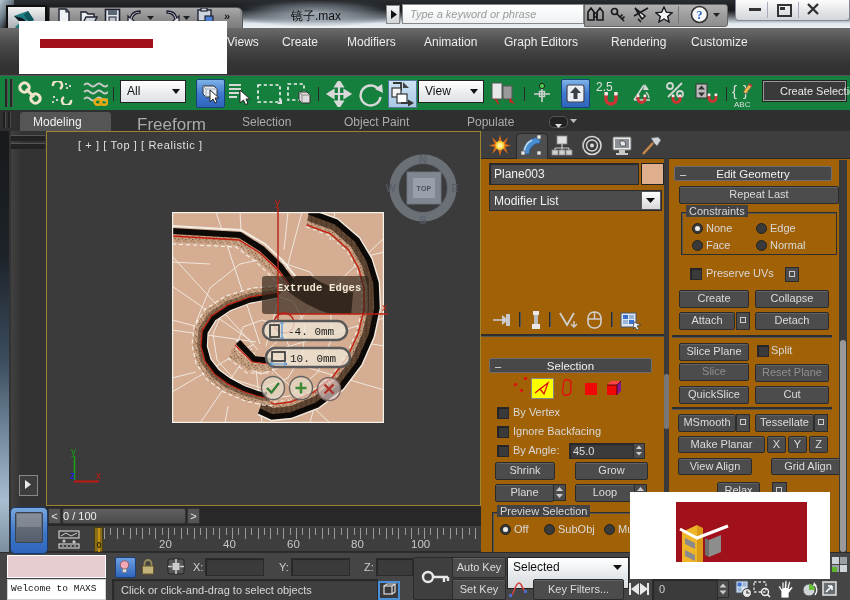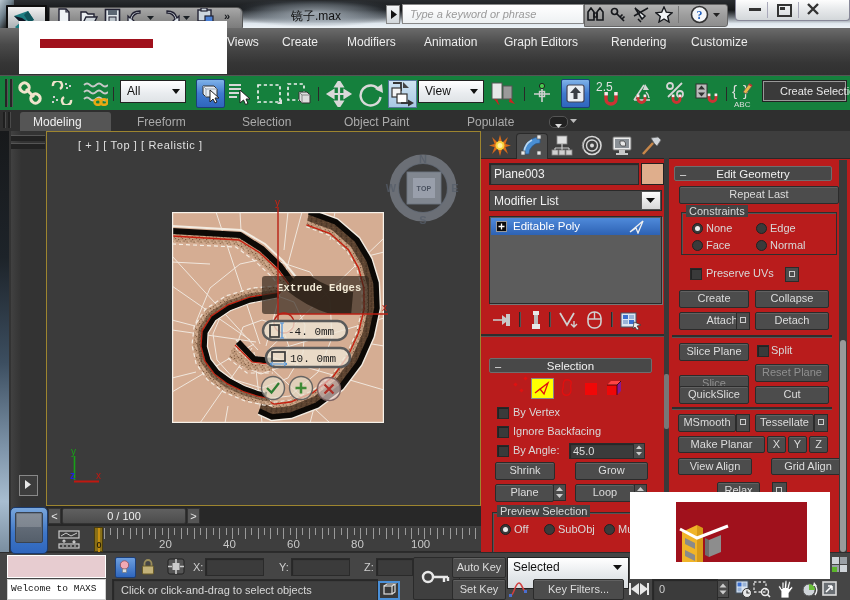--- a/index.html
+++ b/index.html
@@ -327,21 +327,21 @@
   <div class="abs" style="left:763px;top:5px;width:83px;height:20px;background:#3a3a3a;border:1px solid #999;box-shadow:0 0 0 1px #222;box-sizing:border-box;">
     <div style="margin:3px 0 0 16px;font-size:11px;color:#e8e8e8;white-space:nowrap;">Create Selection</div>
   </div>
 </div>
 
 <div class="abs" id="ribbon" style="left:0;top:110px;width:850px;height:21px;background:#2f2f2f;">
   <div class="abs" style="left:3px;top:2px;width:2px;height:16px;background:#1f1f1f;border-right:1px solid #4a4a4a;"></div>
   <div class="abs" style="left:8px;top:2px;width:2px;height:16px;background:#1f1f1f;border-right:1px solid #4a4a4a;"></div>
   <div class="abs" style="left:20px;top:2px;width:91px;height:19px;background:#555;border-radius:3px 3px 0 0;"></div>
   <div class="lbl" style="left:33px;top:5px;font-size:12px;color:#f0f0f0;">Modeling</div>
-  <div class="lbl" style="left:137px;top:5px;font-size:12px;color:#aaa;">Freeform</div>
+  <div class="lbl" style="left:137px;top:5px;font-size:17px;color:#aaa;">Freeform</div>
   <div class="lbl" style="left:242px;top:5px;font-size:12px;color:#aaa;">Selection</div>
   <div class="lbl" style="left:344px;top:5px;font-size:12px;color:#aaa;">Object Paint</div>
   <div class="lbl" style="left:467px;top:5px;font-size:12px;color:#aaa;">Populate</div>
   <div class="abs" style="left:549px;top:6px;width:17px;height:10px;background:#222;border-radius:5px;border:1px solid #555;">
     <svg width="17" height="10">
           <polygon points="5,3 12,3 8.5,7" fill="#ddd"></polygon>
         </svg>
   </div>
   <svg class="abs" style="left:570px;top:9px;" width="8" height="5">
         <polygon points="0,0 7,0 3.5,4" fill="#bbb"></polygon>
@@ -486,21 +486,21 @@
     <path d="M74 481.5 L99 481.5" stroke="#c01810" stroke-width="2"></path>
     <text x="71" y="455" font-size="10" fill="#18a018" font-family="Liberation Sans">y</text>
     <text x="70" y="479" font-size="10" fill="#2222dd" font-weight="bold" font-family="Liberation Sans">z</text>
     <text x="96" y="479" font-size="10" fill="#c01810" font-family="Liberation Sans">x</text>
   </g>
 </svg>
 
 <div class="abs" style="left:31px;top:7px;color:#e0e0e0;font-size:11px;letter-spacing:0.6px;">[&nbsp;+&nbsp;]&nbsp;[&nbsp;Top&nbsp;]&nbsp;[&nbsp;Realistic&nbsp;]</div>
 </div>
 
-<div class="abs" id="cmdpanel" style="left:481px;top:131px;width:369px;height:469px;background:#b91c1c;">
+<div class="abs" id="cmdpanel" style="left:481px;top:131px;width:369px;height:469px;background:#a16207;">
 
   <div class="abs" style="left:0;top:0;width:369px;height:27px;background:#3e3e3e;border-bottom:1px solid #282828;"></div>
 
   <div class="abs" style="left:35px;top:2px;width:30px;height:25px;background:#4e4e4e;border:1px solid #2a2a2a;border-bottom:none;border-radius:4px 4px 0 0;"></div>
 
   <svg class="abs" style="left:8px;top:4px;" width="22" height="21" viewBox="0 0 22 21">
     <g fill="#d86b1a">
           <polygon points="11,0 13,7 9,7"></polygon>
           <polygon points="11,21 13,14 9,14"></polygon>
           <polygon points="0,10.5 7,12.5 7,8.5"></polygon>
@@ -559,33 +559,20 @@
 
   <div class="abs" style="left:8px;top:59px;width:173px;height:21px;background:#4c4c4c;border:1px solid #2a2a2a;box-sizing:border-box;">
     <div style="margin:3px 0 0 4px;font-size:12px;color:#f0f0f0;">Modifier List</div>
   </div>
   <div class="abs" style="left:160px;top:60px;width:20px;height:19px;background:linear-gradient(#fefefe,#d8d8d8);border:1px solid #555;box-sizing:border-box;">
     <svg width="18" height="17">
           <polygon points="4,6 13,6 8.5,11" fill="#111"></polygon>
         </svg>
   </div>
 
-  <div class="abs" style="left:8px;top:85px;width:173px;height:88px;background:#5c5c5c;border:1px solid #2a2a2a;box-shadow:1px 1px 0 #777;box-sizing:border-box;">
-    <div class="abs" style="left:1px;top:1px;width:169px;height:17px;background:linear-gradient(#4f8ada,#2d62b4);">
-      <div class="abs" style="left:5px;top:3px;width:11px;height:11px;background:#0a0a0a;border:1px solid #999;box-sizing:border-box;">
-        <svg width="9" height="9" style="display:block">
-              <path d="M1.5 4.5 h6 M4.5 1.5 v6" stroke="#fff" stroke-width="1.3"></path>
-            </svg>
-      </div>
-      <div class="abs" style="left:22px;top:2px;font-size:11.5px;color:#fff;">Editable Poly</div>
-      <svg class="abs" style="left:138px;top:2px;" width="16" height="14" viewBox="0 0 16 14">
-        <path d="M1 12 L14 1 L9 13 L7 8 Z" fill="none" stroke="#f0f0f0" stroke-width="1.3"></path>
-      </svg>
-    </div>
-  </div>
 
   <svg class="abs" style="left:11px;top:180px;" width="22" height="18" viewBox="0 0 22 18">
     <path d="M1 9 L10 9" stroke="#c9c9c9" stroke-width="1.6"></path>
     <path d="M10 4 L10 14 L14 11 L14 7 Z" fill="#c9c9c9"></path>
     <rect x="14" y="3" width="4" height="12" fill="#c9c9c9"></rect>
   </svg>
   <div class="abs" style="left:38px;top:181px;width:1px;height:15px;background:#2a2a2a;border-right:1px solid #555;"></div>
   <svg class="abs" style="left:48px;top:179px;" width="14" height="20" viewBox="0 0 14 20">
     <rect x="4" y="1" width="6" height="4" fill="#e8e8e8"></rect>
     <rect x="5" y="5" width="4" height="9" fill="#bbb"></rect>
@@ -701,30 +688,30 @@
       <div class="lbl" style="left:225px;top:108px;">Face</div>
   <div class="radio" style="left:275px;top:109px;"></div>
       <div class="lbl" style="left:289px;top:108px;">Normal</div>
   <div class="chk" style="left:209px;top:137px;"></div>
       <div class="lbl" style="left:225px;top:136px;">Preserve UVs</div>
   <div class="abs" style="left:304px;top:136px;width:12px;height:13px;background:#4c4c4c;border:1px solid #2b2b2b;">
         <div style="margin:3px;width:4px;height:4px;border:1px solid #ccc;"></div>
       </div>
   <div class="btn" style="left:198px;top:159px;width:68px;height:16px;">Create</div>
   <div class="btn" style="left:274px;top:159px;width:72px;height:16px;">Collapse</div>
-  <div class="btn" style="left:198px;top:181px;width:54px;height:16px;padding-left:15px;">Attach</div>
+  <div class="btn" style="left:198px;top:181px;width:54px;height:16px;">Attach</div>
   <div class="abs" style="left:255px;top:181px;width:12px;height:16px;background:#4c4c4c;border:1px solid #2b2b2b;">
         <div style="margin:4px 3px;width:4px;height:4px;border:1px solid #ccc;"></div>
       </div>
   <div class="btn" style="left:274px;top:181px;width:72px;height:16px;">Detach</div>
   <div class="abs" style="left:191px;top:204px;width:160px;height:2px;background:#2e2e2e;border-bottom:1px solid #565656;"></div>
   <div class="btn" style="left:198px;top:212px;width:68px;height:16px;">Slice Plane</div>
   <div class="chk" style="left:276px;top:214px;"></div>
       <div class="lbl" style="left:290px;top:213px;">Split</div>
-  <div class="btn dis" style="left:198px;top:244px;width:68px;height:16px;">Slice</div>
+  <div class="btn dis" style="left:198px;top:232px;width:68px;height:16px;">Slice</div>
   <div class="btn dis" style="left:274px;top:233px;width:72px;height:16px;">Reset Plane</div>
   <div class="btn" style="left:198px;top:255px;width:68px;height:16px;">QuickSlice</div>
   <div class="btn" style="left:274px;top:255px;width:72px;height:16px;">Cut</div>
   <div class="abs" style="left:191px;top:276px;width:160px;height:2px;background:#2e2e2e;border-bottom:1px solid #565656;"></div>
   <div class="btn" style="left:197px;top:283px;width:56px;height:16px;">MSmooth</div>
   <div class="abs" style="left:255px;top:283px;width:12px;height:16px;background:#4c4c4c;border:1px solid #2b2b2b;">
         <div style="margin:4px 3px;width:4px;height:4px;border:1px solid #ccc;"></div>
       </div>
   <div class="btn" style="left:274px;top:283px;width:57px;height:16px;">Tessellate</div>
   <div class="abs" style="left:333px;top:283px;width:12px;height:16px;background:#4c4c4c;border:1px solid #2b2b2b;">
@@ -740,21 +727,21 @@
   <div class="abs" style="left:291px;top:351px;width:13px;height:15px;background:#4c4c4c;border:1px solid #2b2b2b;">
         <div style="margin:4px 3px;width:4px;height:4px;border:1px solid #ccc;"></div>
       </div>
 
   <div class="abs" style="left:358px;top:29px;width:8px;height:440px;background:#3a3a3a;"></div>
   <div class="abs" style="left:359px;top:209px;width:6px;height:212px;background:#999;border-radius:3px;"></div>
 </div>
 
 <div class="abs" id="timeslider" style="left:46px;top:506px;width:435px;height:20px;background:#282828;">
   <div class="abs" style="left:2px;top:2px;width:13px;height:16px;background:#555;border:1px solid #333;color:#e8e8e8;font-size:11px;text-align:center;line-height:15px;box-sizing:border-box;">&lt;</div>
-  <div class="abs" style="left:16px;top:2px;width:124px;height:16px;background:linear-gradient(#606060,#4c4c4c);border:1px solid #333;border-radius:2px;color:#f0f0f0;font-size:11px;text-align:center;line-height:15px;box-sizing:border-box;">0 / 100</div>
+  <div class="abs" style="left:16px;top:2px;width:124px;height:16px;background:linear-gradient(#606060,#4c4c4c);border:1px solid #333;border-radius:2px;color:#f0f0f0;font-size:11px;line-height:15px;box-sizing:border-box;">0 / 100</div>
   <div class="abs" style="left:141px;top:2px;width:13px;height:16px;background:#555;border:1px solid #333;color:#e8e8e8;font-size:11px;text-align:center;line-height:15px;box-sizing:border-box;">&gt;</div>
 </div>
 
 <div class="abs" id="trackbar" style="left:46px;top:526px;width:435px;height:26px;background:#3e3e3e;border-bottom:1px solid #2a2a2a;box-sizing:border-box;">
   <svg class="abs" style="left:11px;top:4px;" width="24" height="19" viewBox="0 0 24 19">
     <rect x="2" y="1" width="20" height="7" fill="none" stroke="#ccc" stroke-width="1.2"></rect>
     <path d="M4 6 L9 3 L14 6 L20 3" stroke="#ccc" stroke-width="1" fill="none"></path>
     <path d="M7 10 L7 13 M5.5 11.5 L7 10 L8.5 11.5 M17 10 L17 13 M15.5 11.5 L17 13 L18.5 11.5" stroke="#ccc" stroke-width="1.1" fill="none"></path>
     <rect x="2" y="14" width="20" height="4" fill="none" stroke="#ccc" stroke-width="1.2"></rect>
     <path d="M5 16 h2 M9 16 h2 M13 16 h2 M17 16 h2" stroke="#ccc" stroke-width="1"></path>

